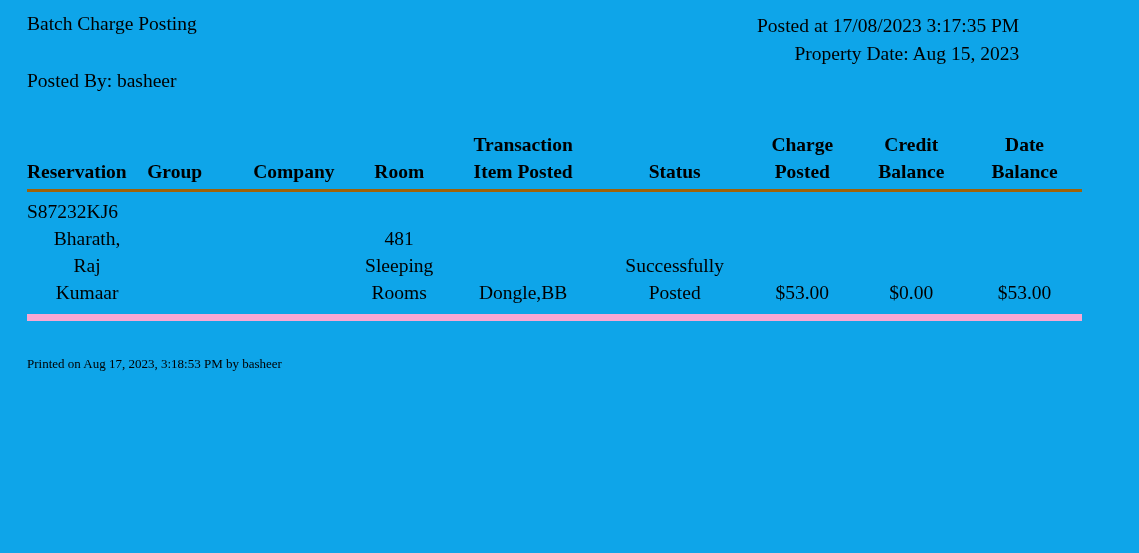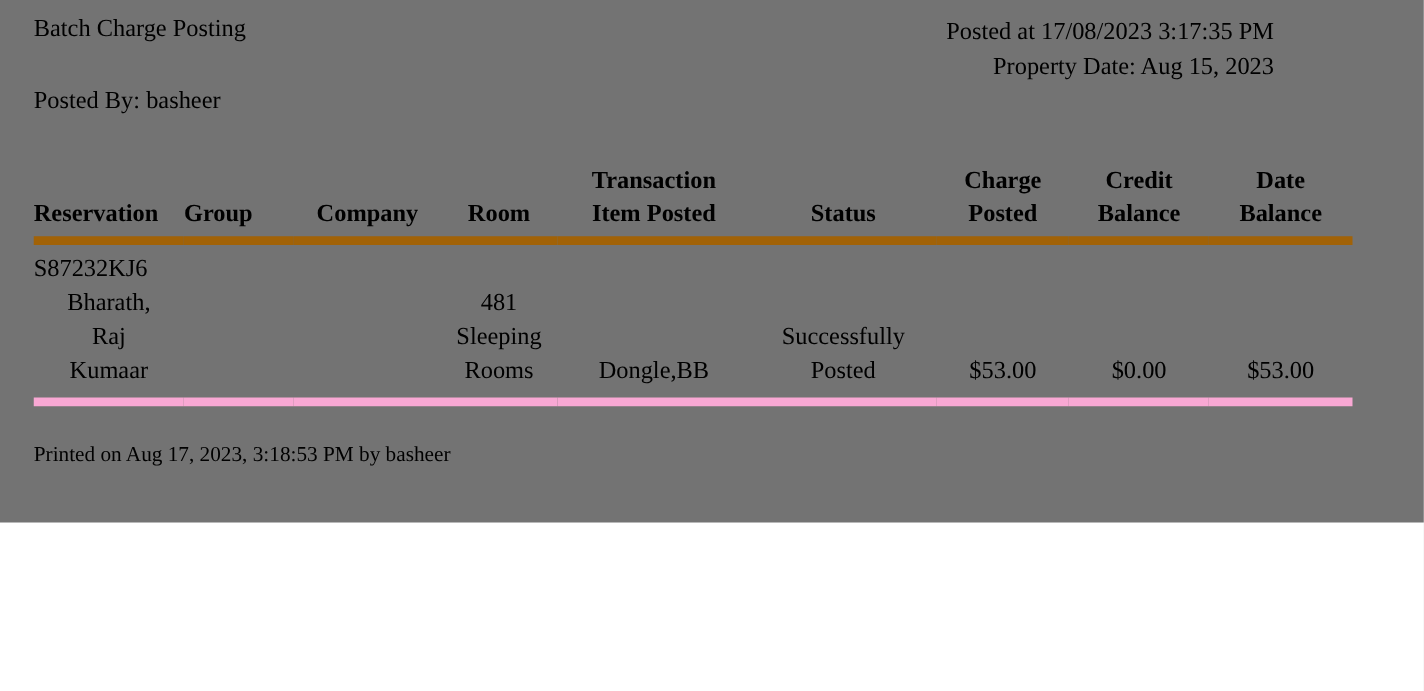--- a/index.html
+++ b/index.html
@@ -11,22 +11,22 @@
     width: 1139px;
     height: 553px;
     overflow: hidden;
     font-family: "Liberation Serif", "DejaVu Serif", serif;
     color: #000000;
   }
 
   .page {
     position: relative;
     width: 1139px;
-    height: 418px;
-    background: #737373;
+    height: 553px;
+    background: #0ea5e9;
   }
 
   
   .doc-header {
     position: absolute;
     left: 27px;
     top: 10px;
     width: 1056px;
     height: 105px;
   }
@@ -69,21 +69,21 @@
     border-collapse: collapse;
     table-layout: fixed;
   }
   .report-table th {
     font-size: 19.5px;
     line-height: 27px;
     font-weight: bold;
     text-align: center;
     vertical-align: bottom;
     padding: 0 0 4px 0;
-    border-bottom: 7px solid #a16207;
+    border-bottom: 3px solid #a16207;
   }
   .report-table td {
     font-size: 19.5px;
     line-height: 27px;
     font-weight: normal;
     text-align: center;
     vertical-align: bottom;
     padding: 6px 0 8px 0;
     border-bottom: 7px solid #f9a8d4;
   }
@@ -111,21 +111,21 @@
   }
   td.reservation-cell .cell-lines span:first-child {
     text-align: left;
   }
 
   
   .doc-footer {
     position: absolute;
     left: 27px;
     top: 350px;
-    font-size: 17px;
+    font-size: 13px;
     line-height: 27px;
     white-space: nowrap;
   }
 </style>
 </head>
 <body>
 
 <div class="page">
 
   <div class="doc-header">

